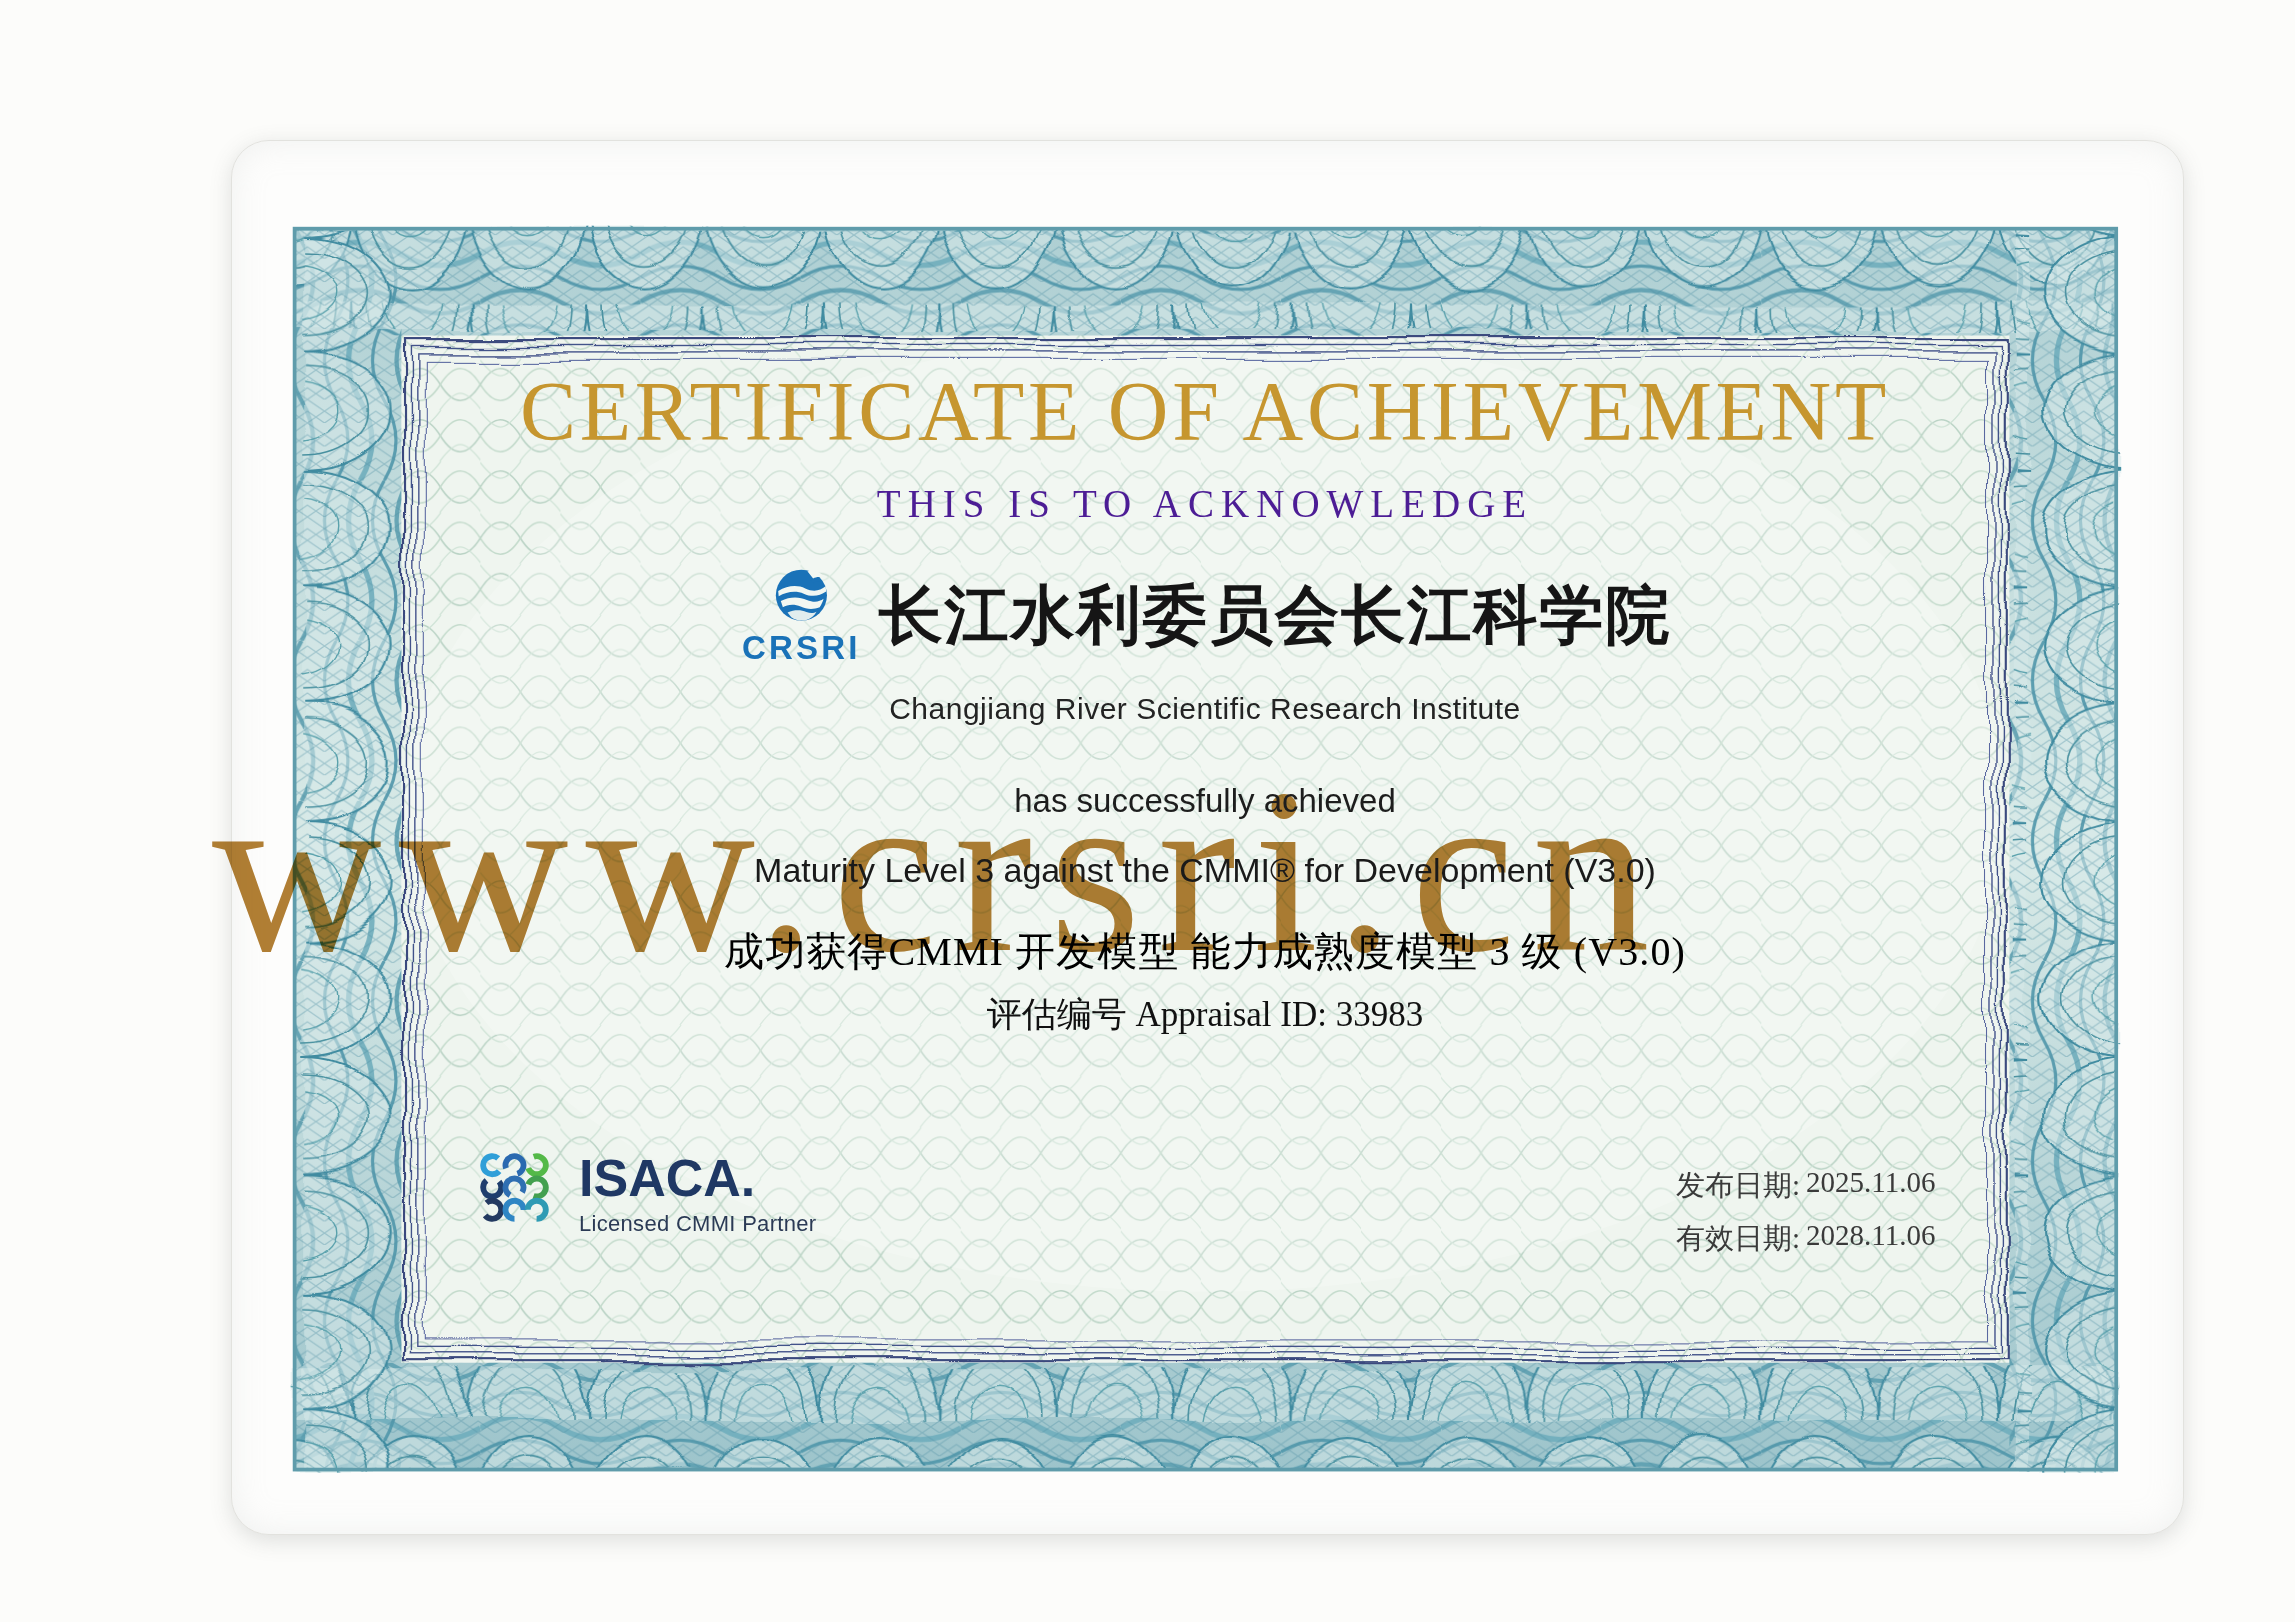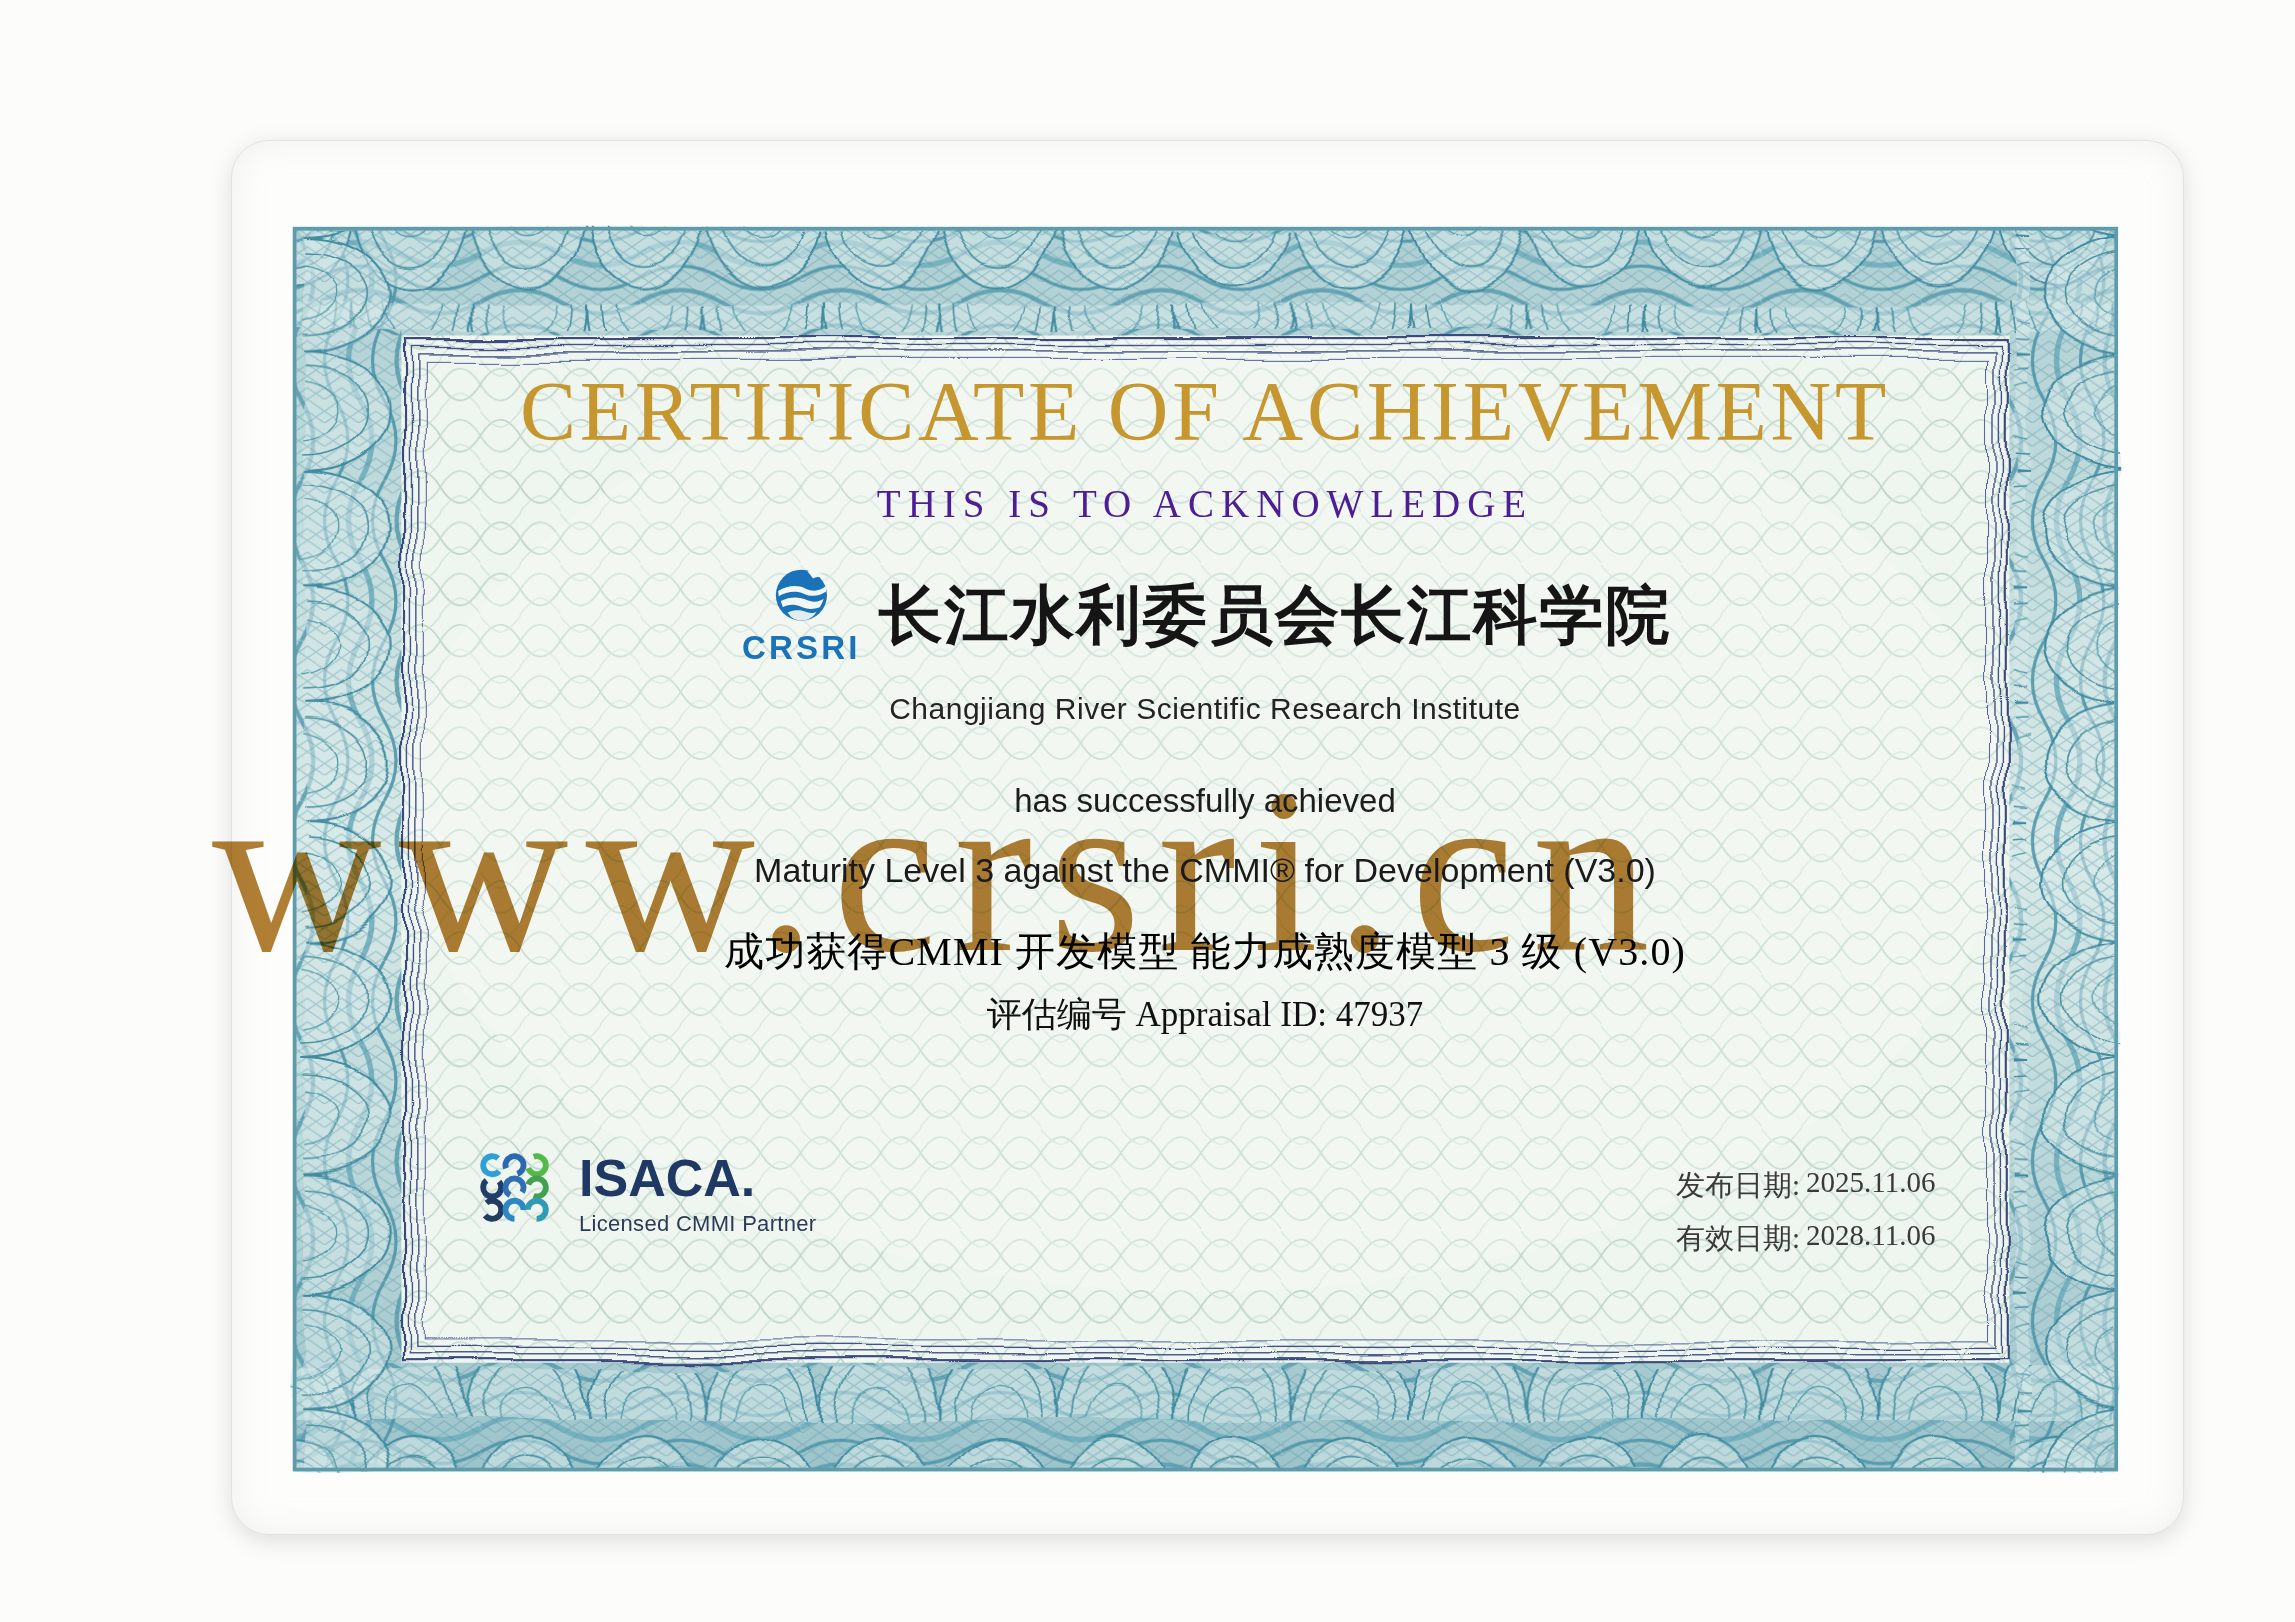--- a/index.html
+++ b/index.html
@@ -157,21 +157,21 @@
       </svg>
       <div class="logo-acronym">CRSRI</div>
     </div>
     <div class="org-zh">长江水利委员会长江科学院</div>
   </div>
   <div class="cx org-en">Changjiang River Scientific Research Institute</div>
 
   <div class="cx intro">has successfully achieved</div>
   <div class="cx ach-en">Maturity Level 3 against the CMMI® for Development (V3.0)</div>
   <div class="cx ach-zh">成功获得CMMI 开发模型 能力成熟度模型 3 级 (V3.0)</div>
-  <div class="cx appraisal">评估编号 Appraisal ID: 47937</div>
+  <div class="cx appraisal">评估编号 Appraisal ID: 33983</div>
 
   <div class="isaca">
     <svg width="69" height="69" viewBox="0 0 130 130">
       <g fill="none" stroke-width="11">
         <circle cx="23" cy="23" r="17" stroke="#2f9fd8" stroke-dasharray="80 27" transform="rotate(40 23 23)"></circle>
         <circle cx="65" cy="23" r="17" stroke="#2a69b0" stroke-dasharray="80 27" transform="rotate(160 65 23)"></circle>
         <circle cx="107" cy="23" r="17" stroke="#54b948" stroke-dasharray="80 27" transform="rotate(250 107 23)"></circle>
         <circle cx="23" cy="65" r="17" stroke="#1e3e6d" stroke-dasharray="80 27" transform="rotate(320 23 65)"></circle>
         <circle cx="65" cy="65" r="17" stroke="#2f6fb2" stroke-dasharray="80 27" transform="rotate(120 65 65)"></circle>
         <circle cx="107" cy="65" r="17" stroke="#43a04f" stroke-dasharray="80 27" transform="rotate(200 107 65)"></circle>

